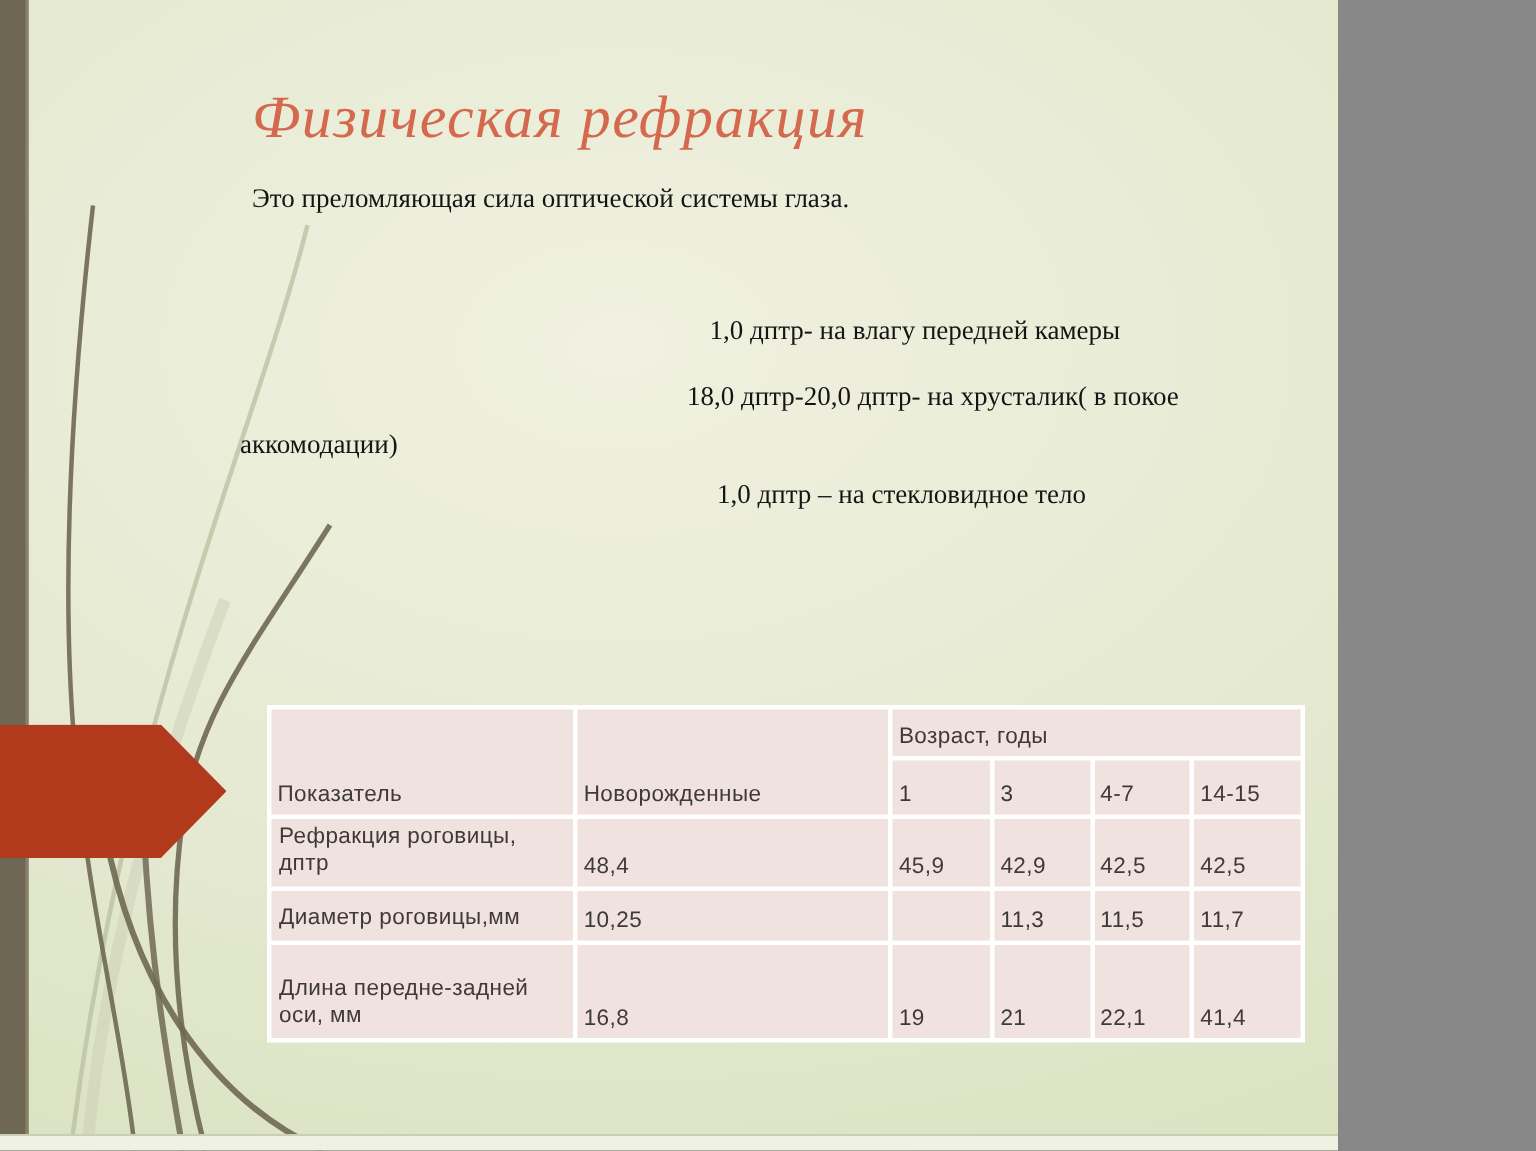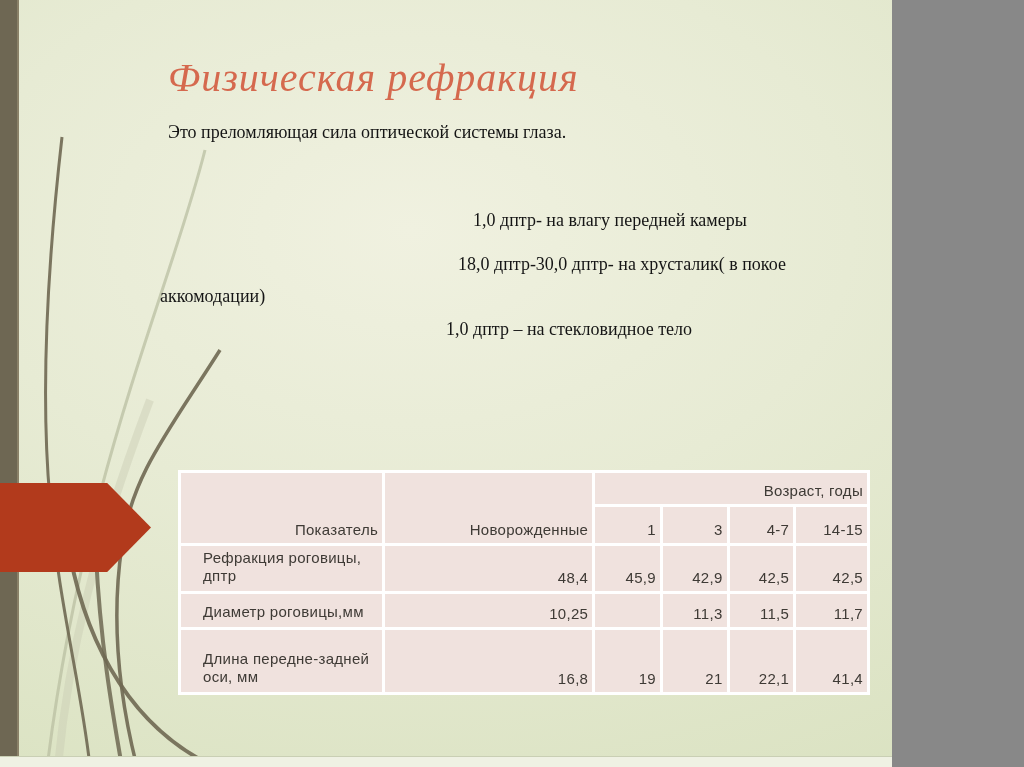--- a/index.html
+++ b/index.html
@@ -32,38 +32,38 @@
   .bodyline{
     position:absolute;
     font-size:18px;color:#151515;white-space:nowrap;
   }
   .bodyline b{font-weight:bold;}
   .l1{left:168px;top:122px;}
   .l2{left:168px;top:166px;}
   .l3{left:473px;top:210px;text-align:right;}
   .l4{left:458px;top:254px;}
   .l5{left:160px;top:286px;}
-  .l6{left:446px;top:319px;}
+  .l6{left:478px;top:319px;}
   table.data{
     position:absolute;left:178px;top:470px;width:692px;
     border-collapse:separate;border-spacing:3px;
     background:#ffffff;
     font-family:"Liberation Sans", sans-serif;
     font-size:15px;color:#3e3a35;letter-spacing:0.3px;
     table-layout:fixed;
   }
   table.data th, table.data td{
     background:#f0e2de;
     font-weight:normal;
     vertical-align:bottom;
-    text-align:right;
+    text-align:left;
     padding:2px 4px 5px 4px;
     overflow:hidden;
   }
-  table.data td.label{text-align:left;padding-left:22px;line-height:1.25;}
+  table.data td.label{text-align:left;padding-left:5px;line-height:1.25;}
   tr.hgroup th{height:24px;}
   tr.hsub th{height:29px;}
   tr.r1 td{height:38px;}
   tr.r2 td{height:26px;}
   tr.r3 td{height:55px;margin-left:38px;}
 </style>
 </head>
 <body>
 
 <div class="slide">
@@ -80,21 +80,21 @@
   <div class="left-bar"></div>
   <div class="arrow"></div>
   <div class="bottom-strip"></div>
 
   <div class="title">Физическая рефракция</div>
 
   <div class="bodyline l1">Это преломляющая сила оптической системы глаза.</div>
 
 
   <div class="bodyline l3">1,0 дптр- на влагу передней камеры</div>
-  <div class="bodyline l4">18,0 дптр-30,0 дптр- на хрусталик( в покое</div>
+  <div class="bodyline l4">18,0 дптр-20,0 дптр- на хрусталик( в покое</div>
   <div class="bodyline l5">аккомодации)</div>
   <div class="bodyline l6">1,0 дптр – на стекловидное тело</div>
 
   <table class="data">
     <colgroup>
       <col style="width:199px">
         <col style="width:205px">
       <col style="width:64px">
         <col style="width:63px">
       <col style="width:63px">

